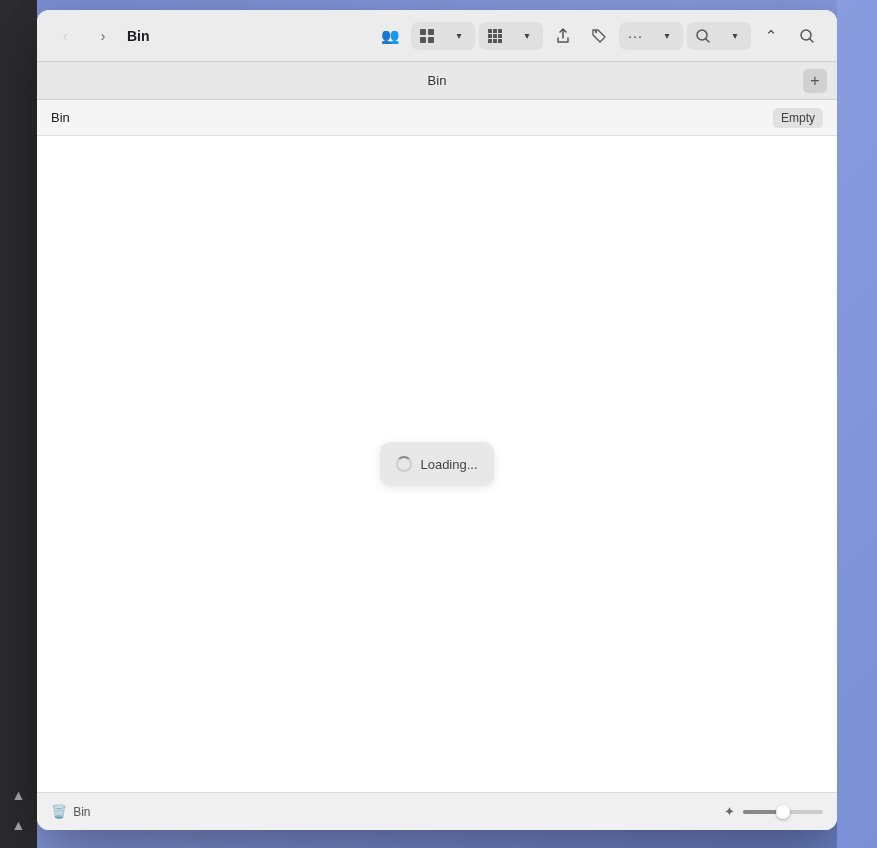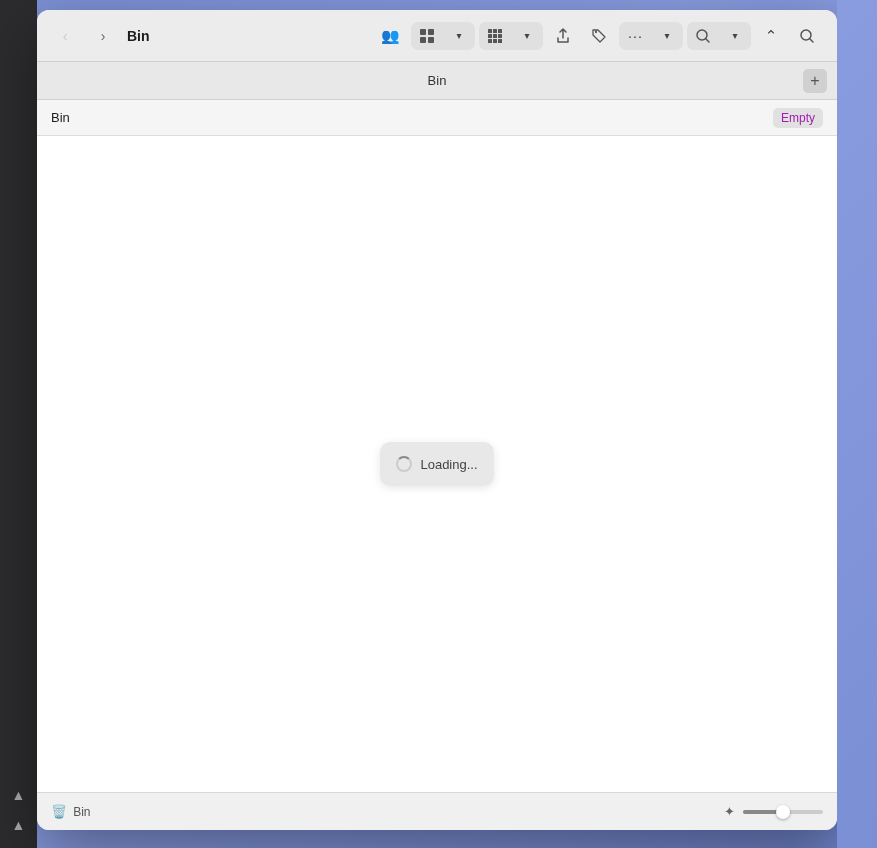--- a/index.html
+++ b/index.html
@@ -166,21 +166,21 @@
 
     .content-title {
       font-size: 13px;
       font-weight: 500;
       color: #1c1c1e;
       flex: 1;
     }
 
     .empty-btn {
       font-size: 12px;
-      color: #a21caf;
+      color: #404040;
       background: rgba(0,0,0,0.08);
       border: none;
       border-radius: 5px;
       padding: 3px 8px;
       cursor: pointer;
     }
 
     
     .content-area {
       flex: 1;

